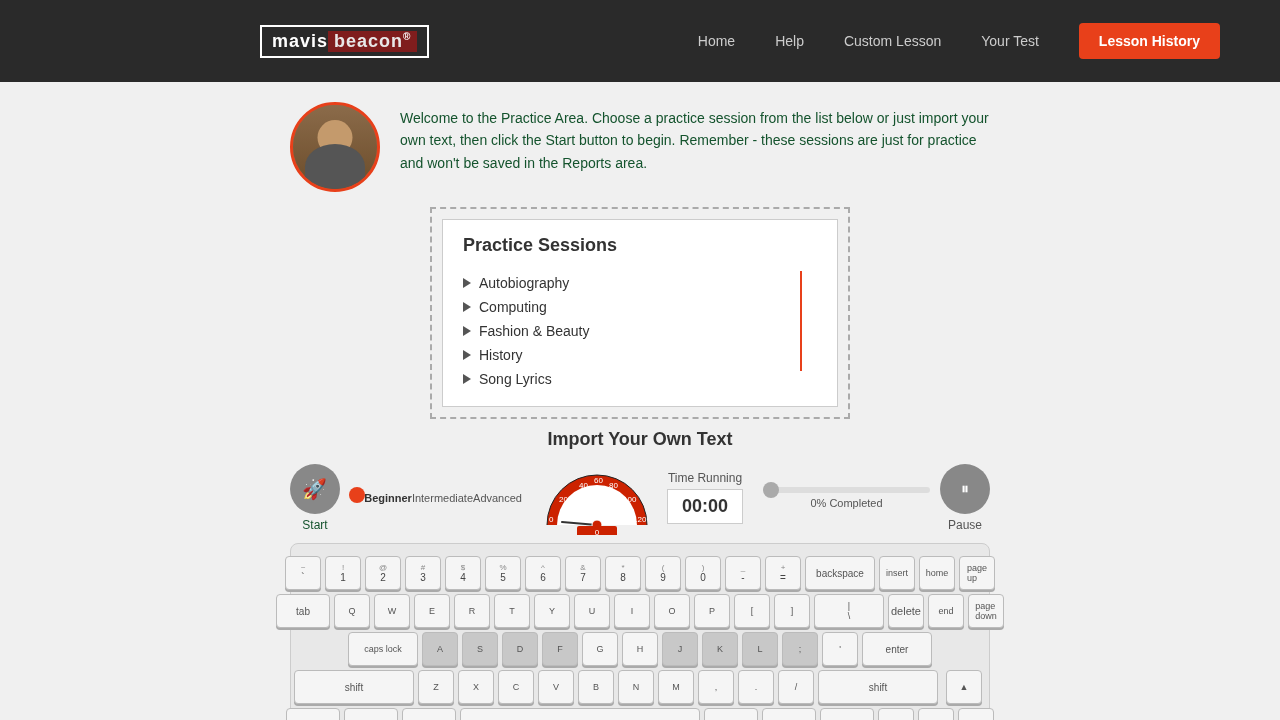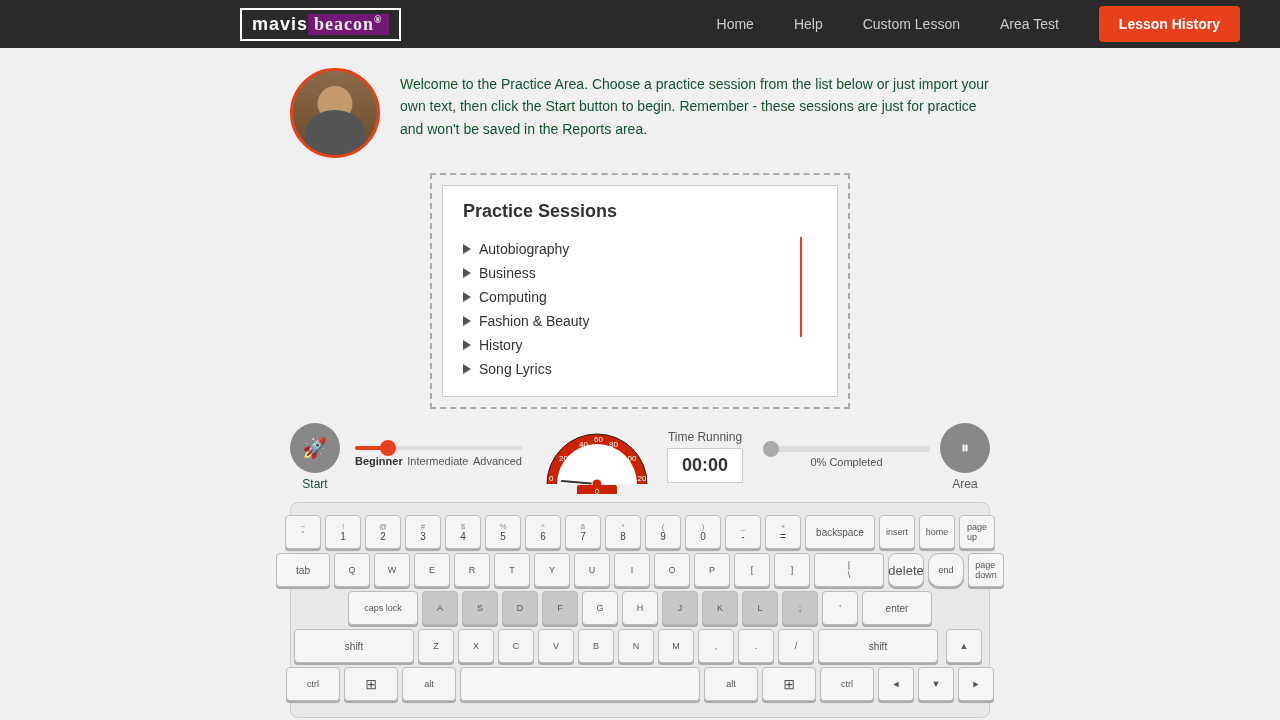--- a/index.html
+++ b/index.html
@@ -1,24 +1,24 @@
 <!DOCTYPE html>
 <html><head>
   <meta charset="utf-8">
   <style>
     * { box-sizing: border-box; margin: 0; padding: 0; }
     body { font-family: Arial, sans-serif; background: #fff; width: 1280px; height: 720px; overflow: hidden; }
 
     
     .header {
       background: #2a2a2a;
-      height: 48px;
-      display: flex;
-      align-items: center;
-      padding: 0 40px;
+      height: 82px;
+      display: flex;
+      align-items: center;
+      padding: 0 60px;
       position: relative;
     }
     .logo-area {
       display: flex;
       align-items: center;
       margin-right: auto;
       margin-left: 200px;
     }
     .logo-box {
       border: 2px solid #fff;
@@ -29,24 +29,23 @@
     .logo-mavis {
       color: #fff;
       font-size: 18px;
       font-weight: bold;
       letter-spacing: 1px;
     }
     .logo-beacon {
       color: #e8e8e8;
       font-size: 18px;
       font-weight: bold;
-      background: #701a75;
+      background: #7f1d1d;
       padding: 0 6px;
       letter-spacing: 1px;
-      font-family: Liberation Serif, serif;
     }
     .logo-trademark {
       color: #fff;
       font-size: 10px;
       vertical-align: super;
     }
     .nav {
       display: flex;
       align-items: center;
       gap: 40px;
@@ -218,21 +217,21 @@
       display: flex;
       align-items: center;
       justify-content: center;
       cursor: pointer;
     }
     .rocket-icon { font-size: 20px; }
     .start-label { font-size: 12px; color: #14532d; }
 
     .speed-slider-area {
       display: flex;
-      flex-direction: column;
+      flex-direction: row;
       align-items: center;
       flex: 1;
       padding: 0 15px;
     }
     .speed-track {
       width: 100%;
       height: 4px;
       background: #ddd;
       border-radius: 2px;
       position: relative;
@@ -385,21 +384,21 @@
       <span class="logo-mavis">mavis</span>
       <span class="logo-beacon">
         <span>beacon</span><span class="logo-trademark">®</span>
       </span>
     </div>
   </div>
   <nav class="nav">
     <a class="nav-item">Home</a>
     <a class="nav-item">Help</a>
     <a class="nav-item">Custom Lesson</a>
-    <a class="nav-item">Area Test</a>
+    <a class="nav-item">Your Test</a>
     <button class="btn-lesson-history">Lesson History</button>
   </nav>
 </div>
 
 <div class="main">
 
   <div class="welcome-area">
     <div class="avatar-container">
       <div class="avatar-person"></div>
     </div>
@@ -407,24 +406,20 @@
   </div>
 
   <div class="practice-sessions-wrapper">
     <div class="practice-sessions-box">
       <div class="practice-sessions-title">Practice Sessions</div>
       <div class="sessions-content">
         <div class="sessions-list">
           <div class="session-item">
             <span class="play-arrow"></span>
             <span>Autobiography</span>
-          </div>
-          <div class="session-item">
-            <span class="play-arrow"></span>
-            <span>Business</span>
           </div>
           <div class="session-item">
             <span class="play-arrow"></span>
             <span>Computing</span>
           </div>
           <div class="session-item">
             <span class="play-arrow"></span>
             <span>Fashion &amp; Beauty</span>
           </div>
           <div class="session-item">
@@ -434,20 +429,21 @@
           <div class="session-item">
             <span class="play-arrow"></span>
             <span>Song Lyrics</span>
           </div>
         </div>
         <div class="sessions-divider"></div>
       </div>
     </div>
   </div>
 
+  <div class="import-text">Import Your Own Text</div>
 
   <div class="controls-area">
 
     <div class="start-btn">
       <div class="start-circle">
         <span class="rocket-icon">🚀</span>
       </div>
       <span class="start-label">Start</span>
     </div>
 
@@ -496,21 +492,21 @@
         <div class="progress-fill"></div>
         <div class="progress-thumb"></div>
       </div>
       <div class="progress-label">0% Completed</div>
     </div>
 
     <div class="pause-btn">
       <div class="pause-circle">
         <span class="pause-icon">⏸</span>
       </div>
-      <span class="pause-label">Area</span>
+      <span class="pause-label">Pause</span>
     </div>
   </div>
 
   <div class="keyboard-area">
 
     <div class="kb-row">
       <div class="key">
           <span class="key-top">~</span>
           <span class="key-bottom">`</span>
         </div>
@@ -576,22 +572,22 @@
       <div class="key">R</div>
       <div class="key">T</div>
       <div class="key">Y</div>
       <div class="key">U</div>
       <div class="key">I</div>
       <div class="key">O</div>
       <div class="key">P</div>
       <div class="key">[</div>
       <div class="key">]</div>
       <div class="key wider">|<br>\</div>
-      <div class="key" style="font-size:13px;border-radius:8px;">delete</div>
-      <div class="key" style="font-size:9px;border-radius:11px;">end</div>
+      <div class="key" style="font-size:11px;">delete</div>
+      <div class="key" style="font-size:9px;">end</div>
       <div class="key" style="font-size:9px;">page<br>down</div>
     </div>
 
     <div class="kb-row">
       <div class="key wider" style="font-size:9px;">caps lock</div>
       <div class="key highlighted">A</div>
       <div class="key highlighted">S</div>
       <div class="key highlighted">D</div>
       <div class="key highlighted">F</div>
       <div class="key">G</div>

